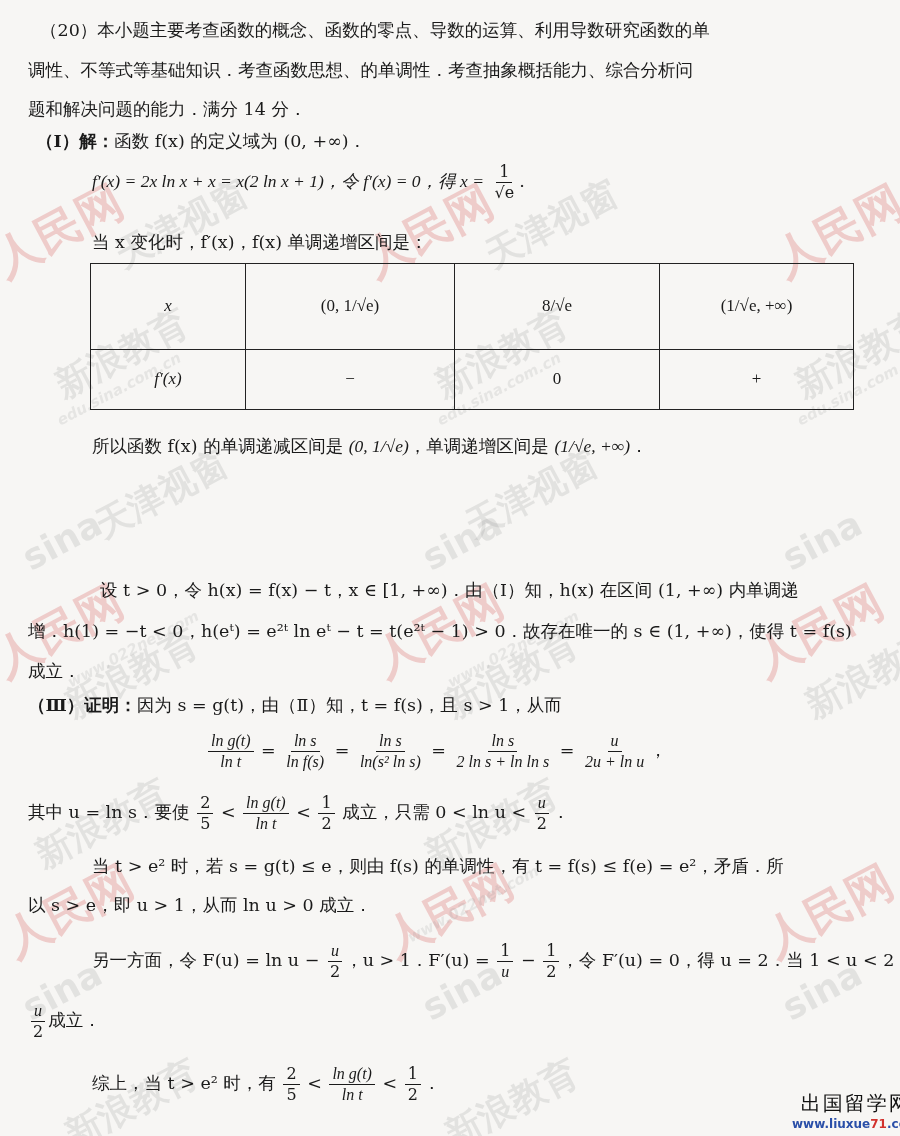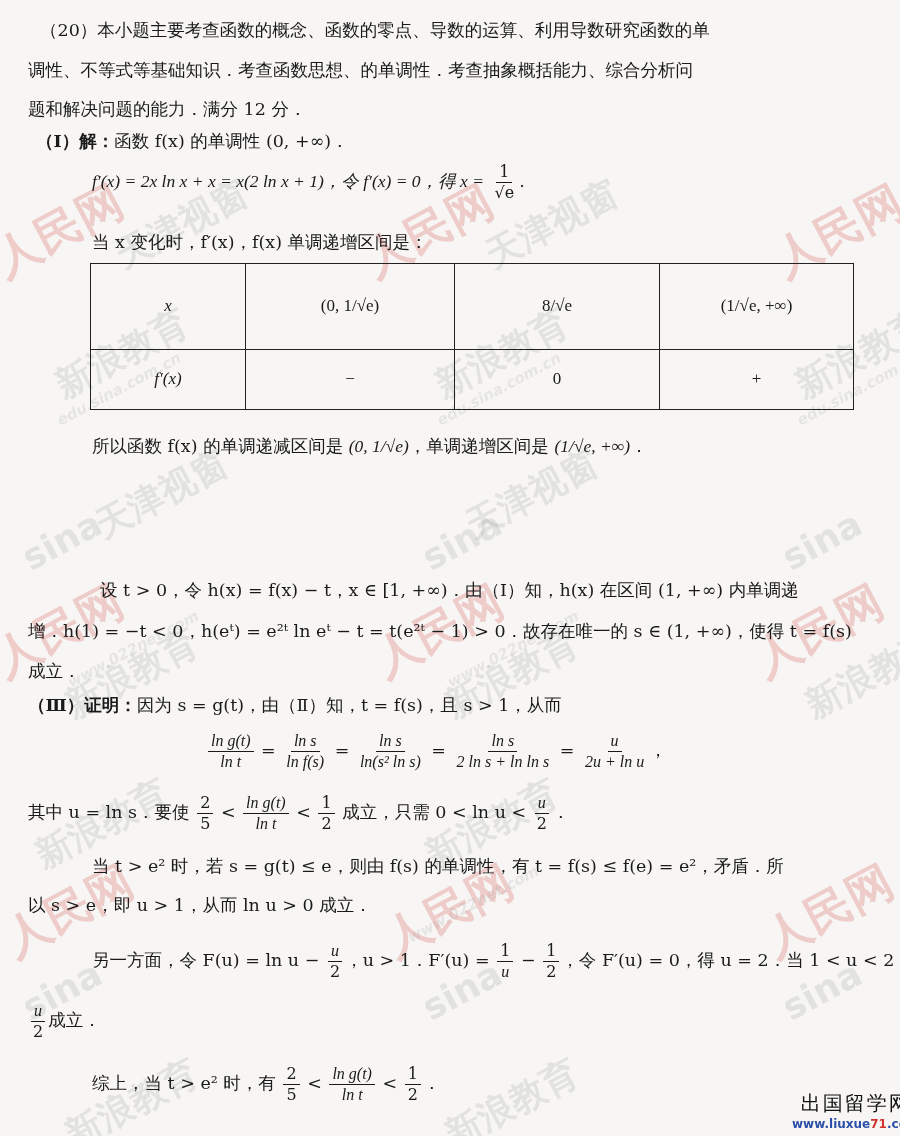--- a/index.html
+++ b/index.html
@@ -85,24 +85,24 @@
     <div class="wm small" style="left:440px;top:640px">www.022net.com</div>
     <div class="wm small" style="left:400px;top:895px">www.022net.com</div>
   </div>
 
   <div class="content">
 
     <div class="line" style="left:40px;top:22px">
       <span>（20）</span><span>本小题主要考查函数的概念、函数的零点、导数的运算、利用导数研究函数的单</span>
     </div>
     <div class="line" style="left:28px;top:62px">调性、不等式等基础知识．考查函数思想、的单调性．考查抽象概括能力、综合分析问</div>
-    <div class="line" style="left:28px;top:101px">题和解决问题的能力．满分 12 分．</div>
+    <div class="line" style="left:28px;top:101px">题和解决问题的能力．满分 14 分．</div>
 
     <div class="line" style="left:36px;top:133px">
-      <b>（Ⅰ）解：</b><span>函数 f(x) 的单调性 (0, +∞)．</span>
+      <b>（Ⅰ）解：</b><span>函数 f(x) 的定义域为 (0, +∞)．</span>
     </div>
     <div class="line" style="left:92px;top:163px">
       <span class="m">f′(x) = 2x ln x + x = x(2 ln x + 1)，令 f′(x) = 0，得 x =</span>
       <span class="frac">
         <span class="num">1</span>
         <span class="den">√e</span>
       </span>.
     </div>
     <div class="line" style="left:92px;top:234px">当 x 变化时，f′(x)，f(x) 单调递增区间是：</div>
 

